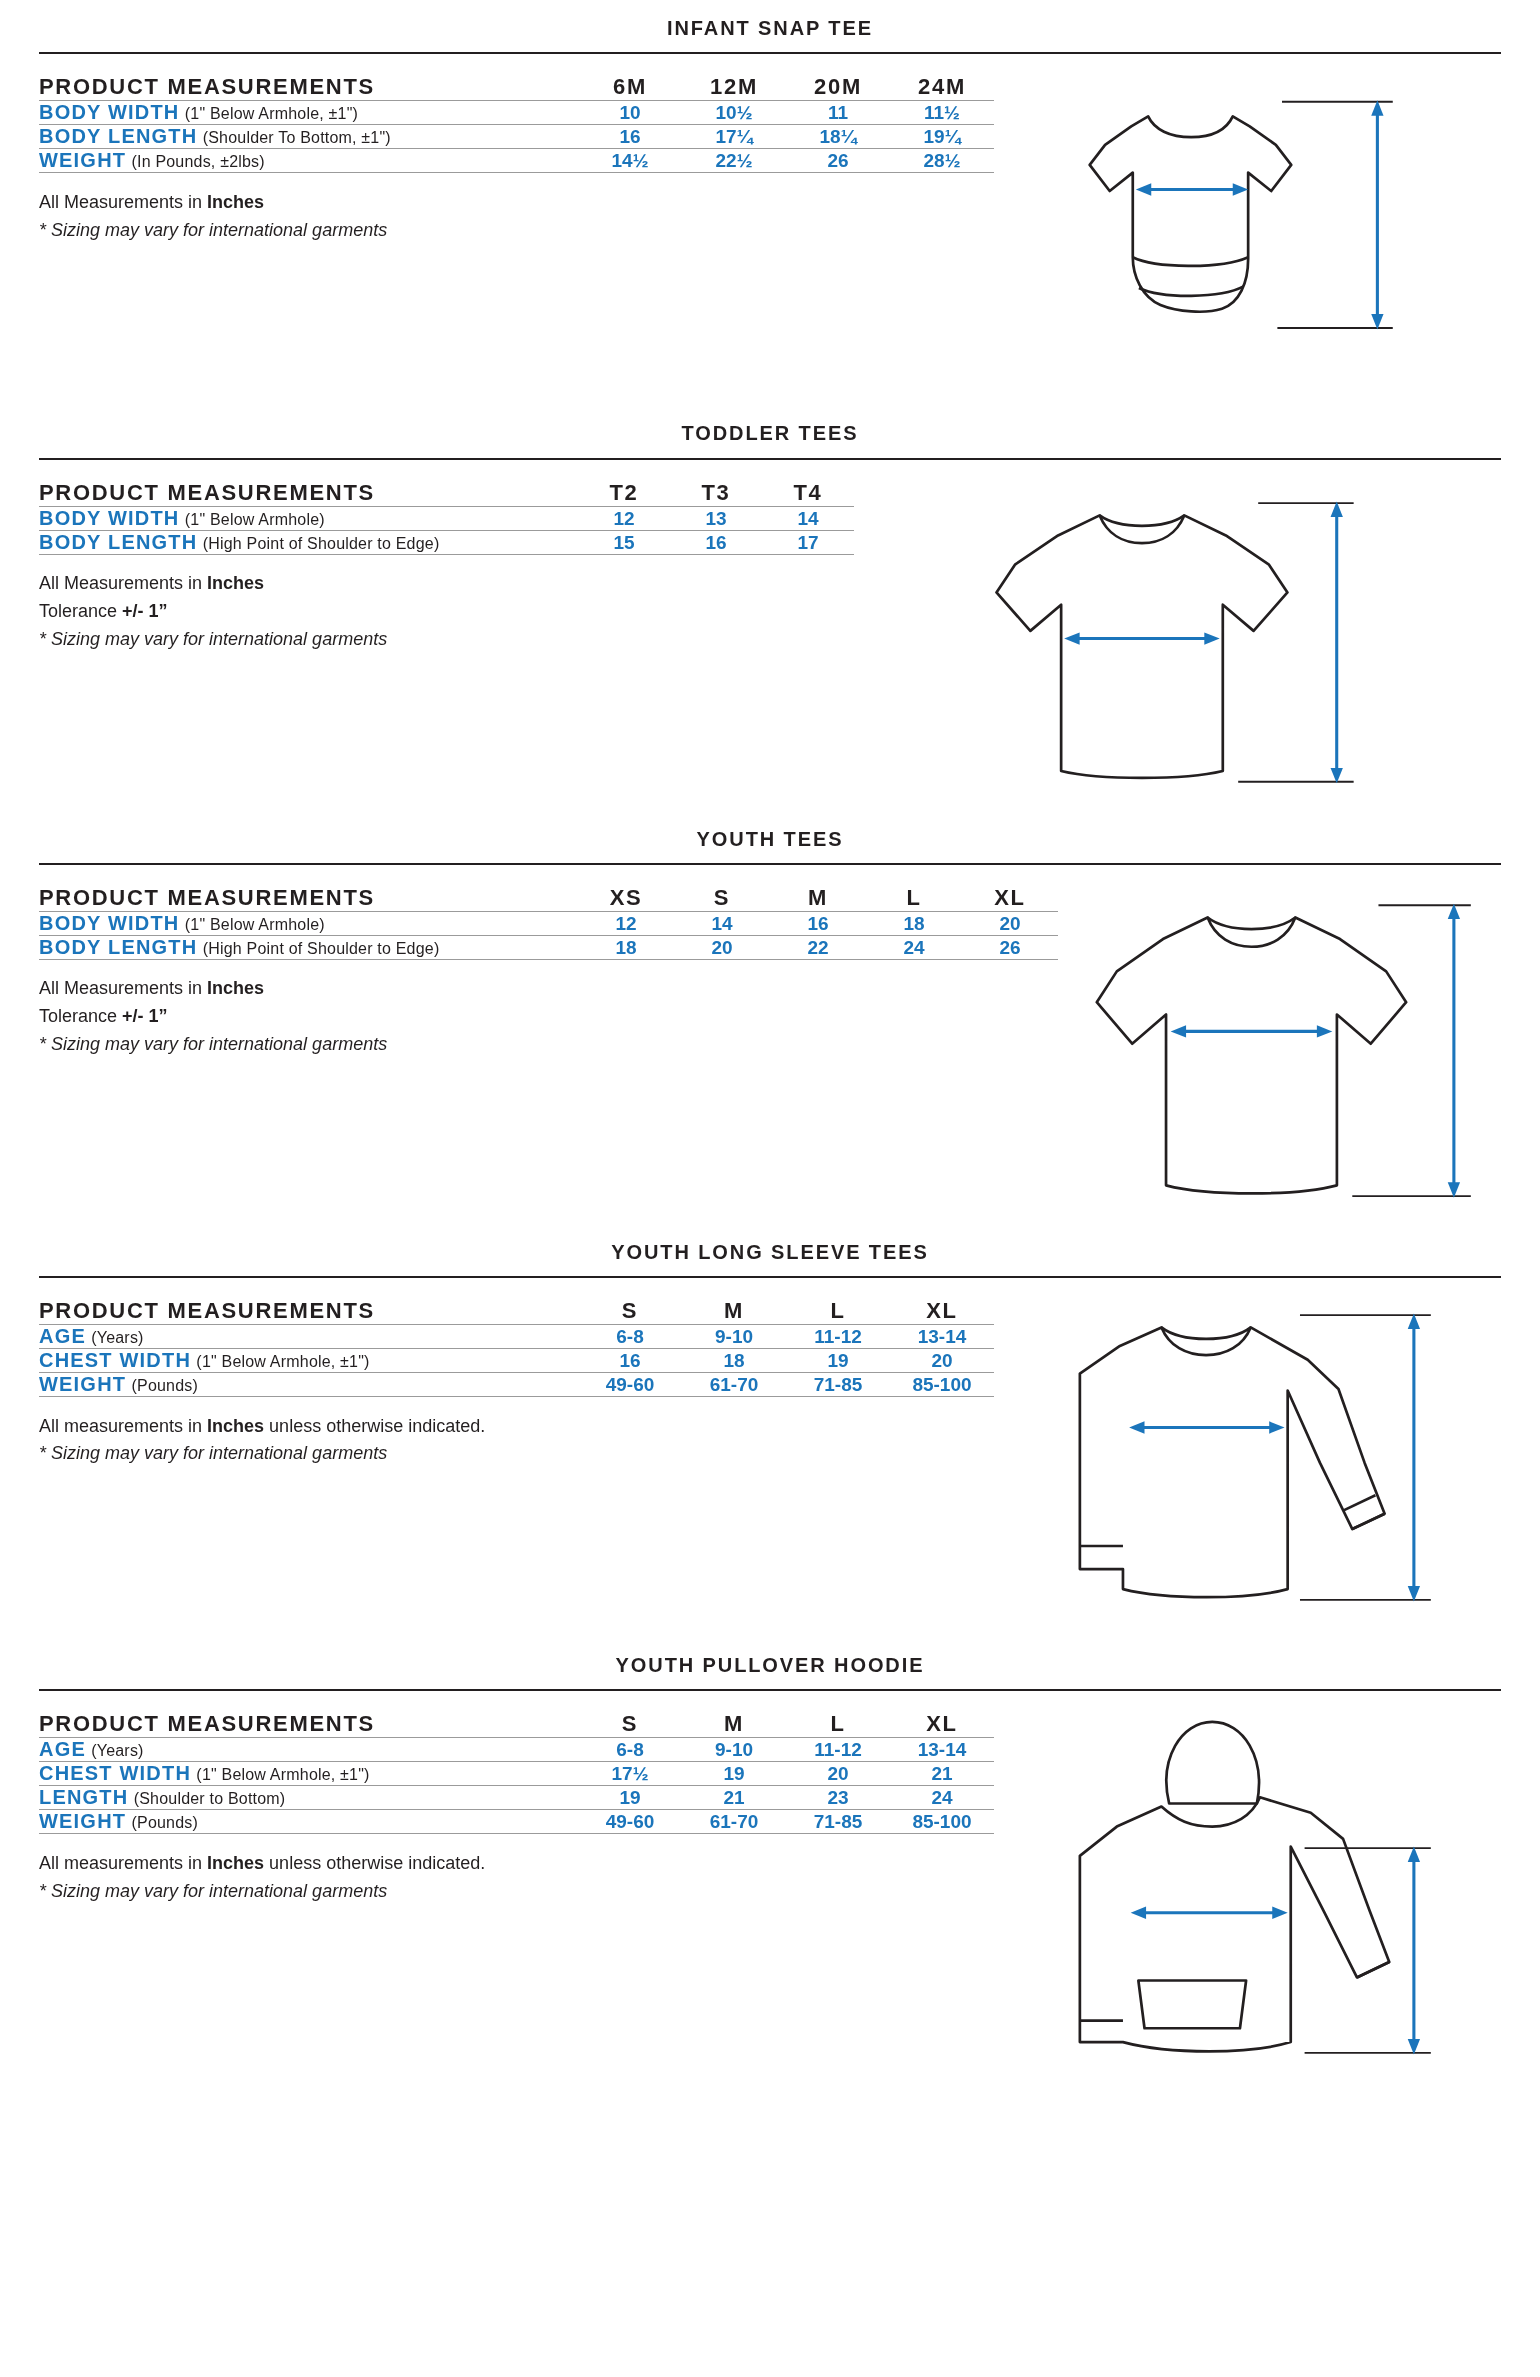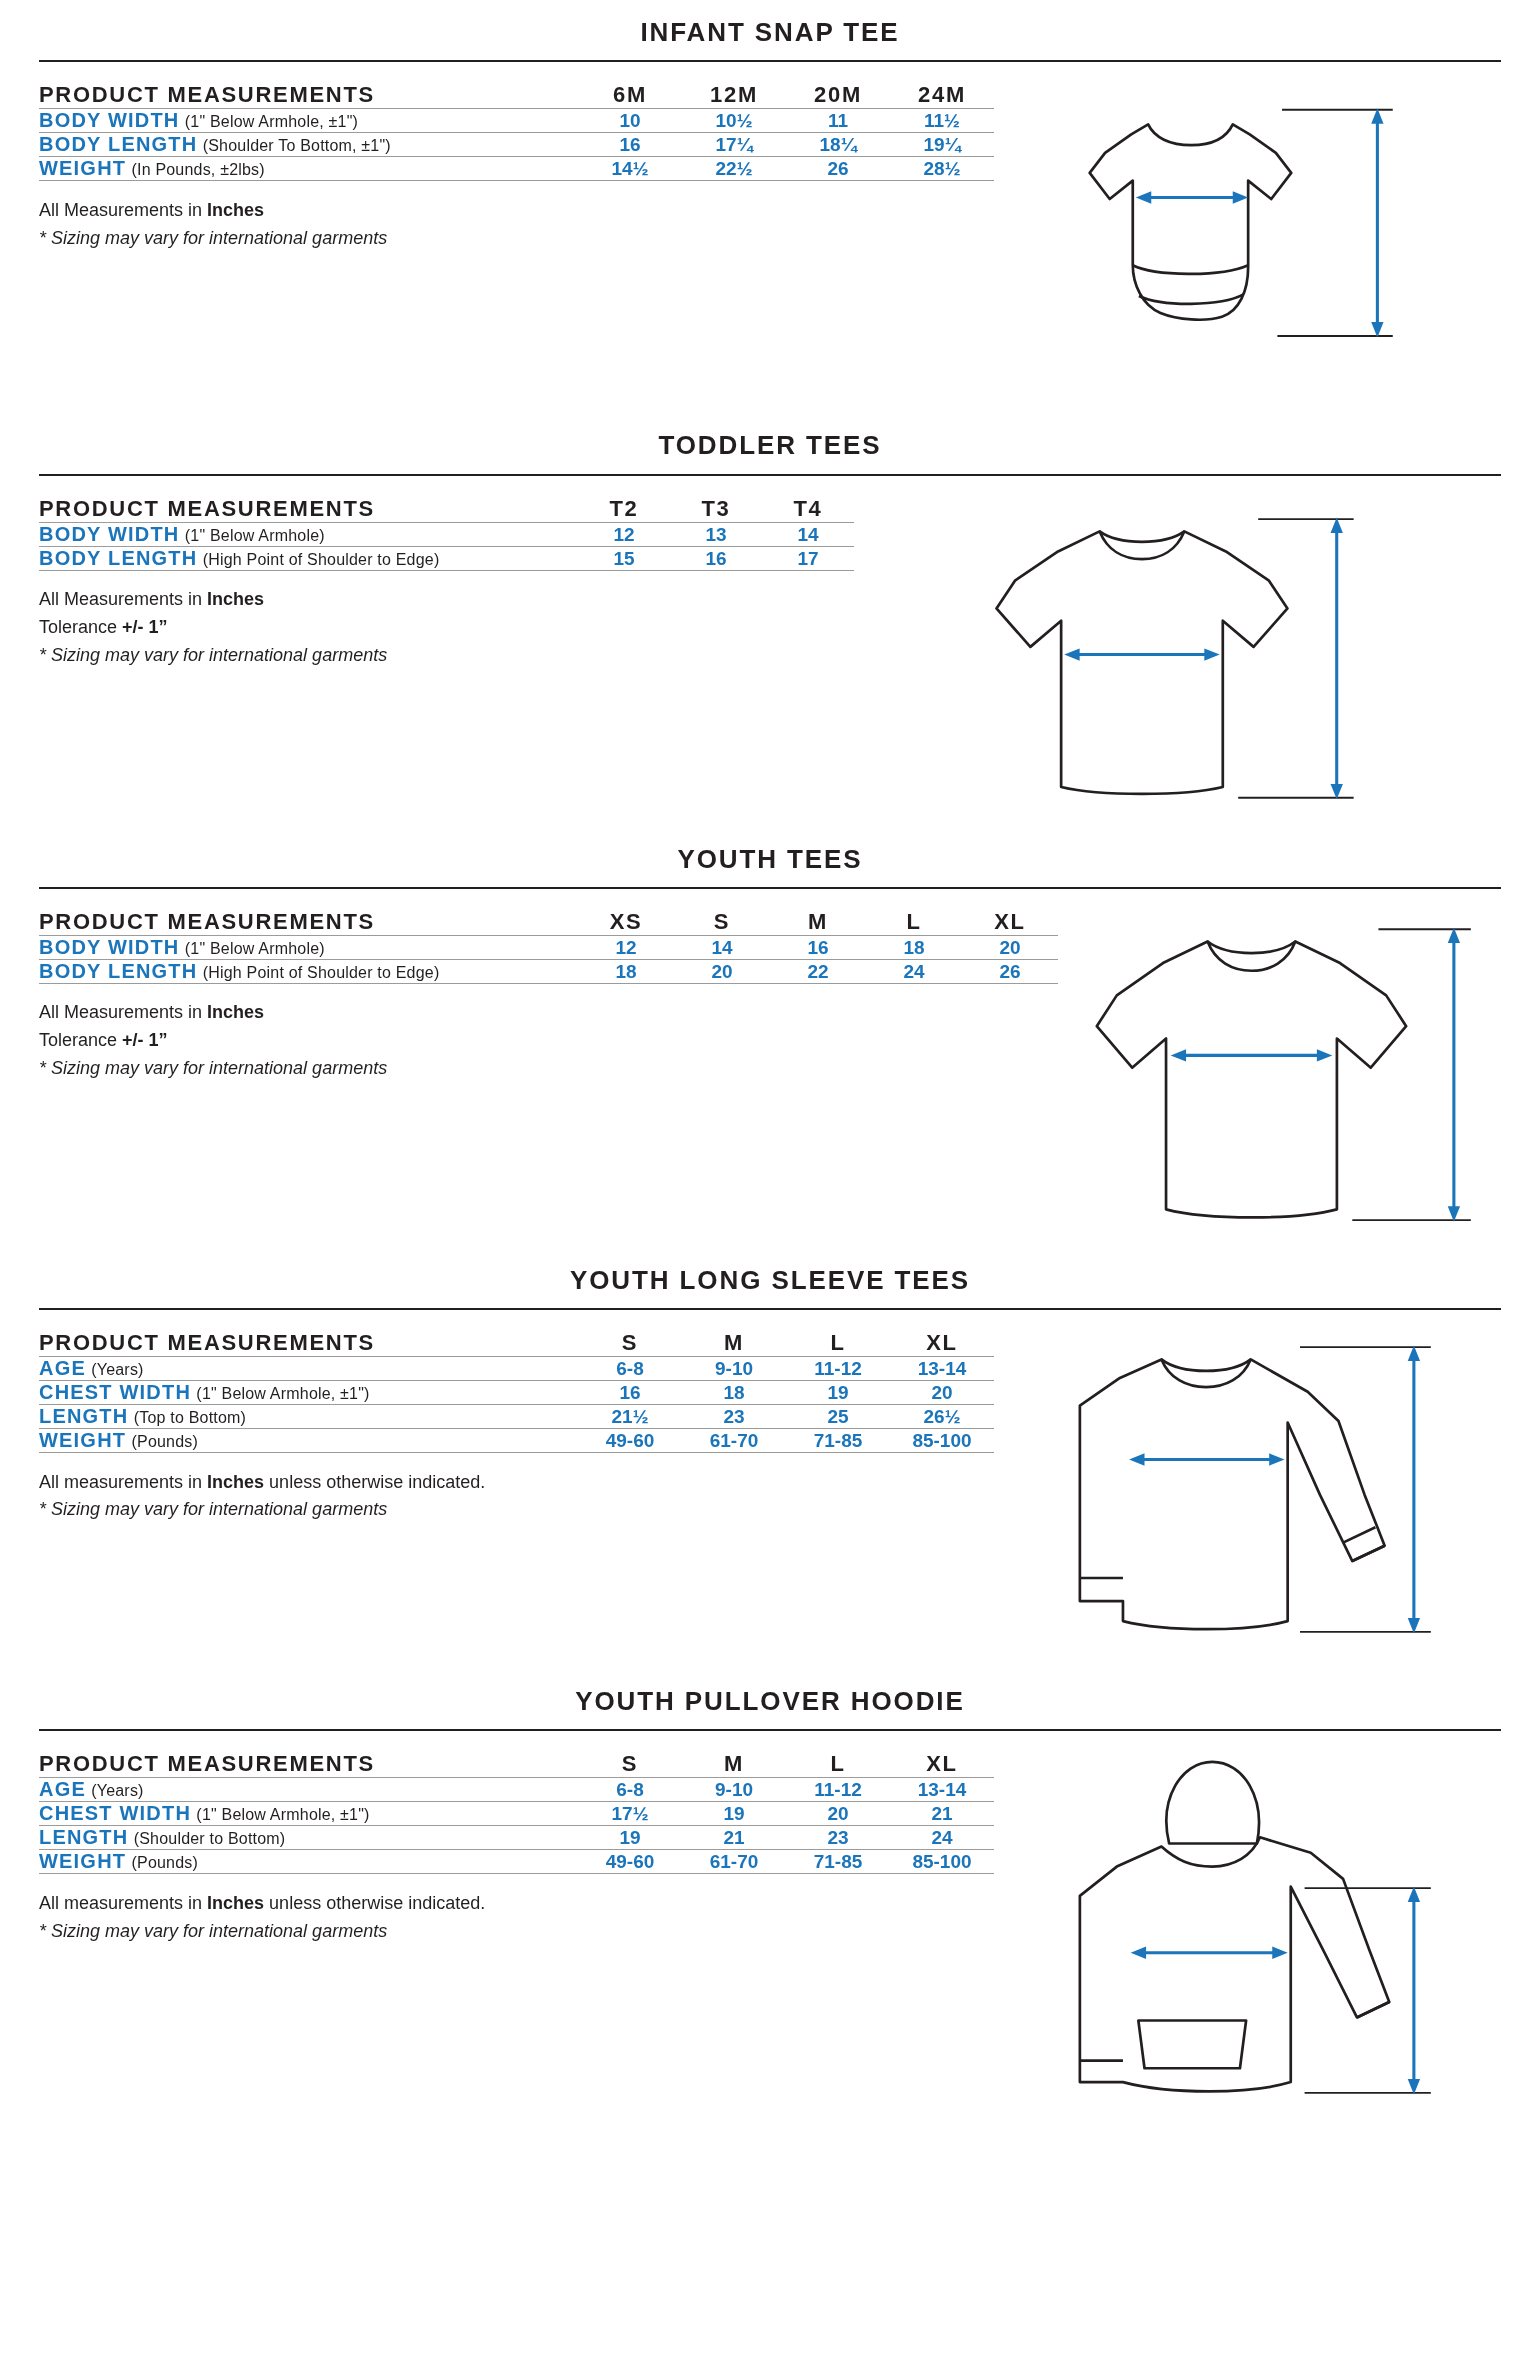--- a/index.html
+++ b/index.html
@@ -14,21 +14,21 @@
     min-height: 2377px;
     margin: 0 auto;
     padding: 0 39px 31px 39px;
     position: relative;
   }
 
   
   .section-title {
     text-align: center;
     font-weight: bold;
-    font-size: 26px;
+    font-size: 20px;
     letter-spacing: 1.9px;
     margin: 0;
     padding: 17px 0 12.3px 0;
   }
   .rule {
     border-top: 2.3px solid #231f20;
     width: 100%;
     height: 0;
   }
 
@@ -382,27 +382,20 @@
                   <td class="val">11-12</td>
                   <td class="val">13-14</td>
                 </tr>
                 <tr class="data-row">
                   <td class="row-label"><span class="name">CHEST WIDTH</span> <span class="note">(1" Below Armhole, ±1")</span></td>
                   <td class="val">16</td>
                   <td class="val">18</td>
                   <td class="val">19</td>
                   <td class="val">20</td>
                 </tr>
-                <tr class="data-row">
-                  <td class="row-label"><span class="name">LENGTH</span> <span class="note">(Top to Bottom)</span></td>
-                  <td class="val">21½</td>
-                  <td class="val">23</td>
-                  <td class="val">25</td>
-                  <td class="val">26½</td>
-                </tr>
                 <tr class="data-row bottom-rule">
                   <td class="row-label"><span class="name">WEIGHT</span> <span class="note">(Pounds)</span></td>
                   <td class="val">49-60</td>
                   <td class="val">61-70</td>
                   <td class="val">71-85</td>
                   <td class="val">85-100</td>
                 </tr>
               </tbody>
             </table>
             <div class="notes">

